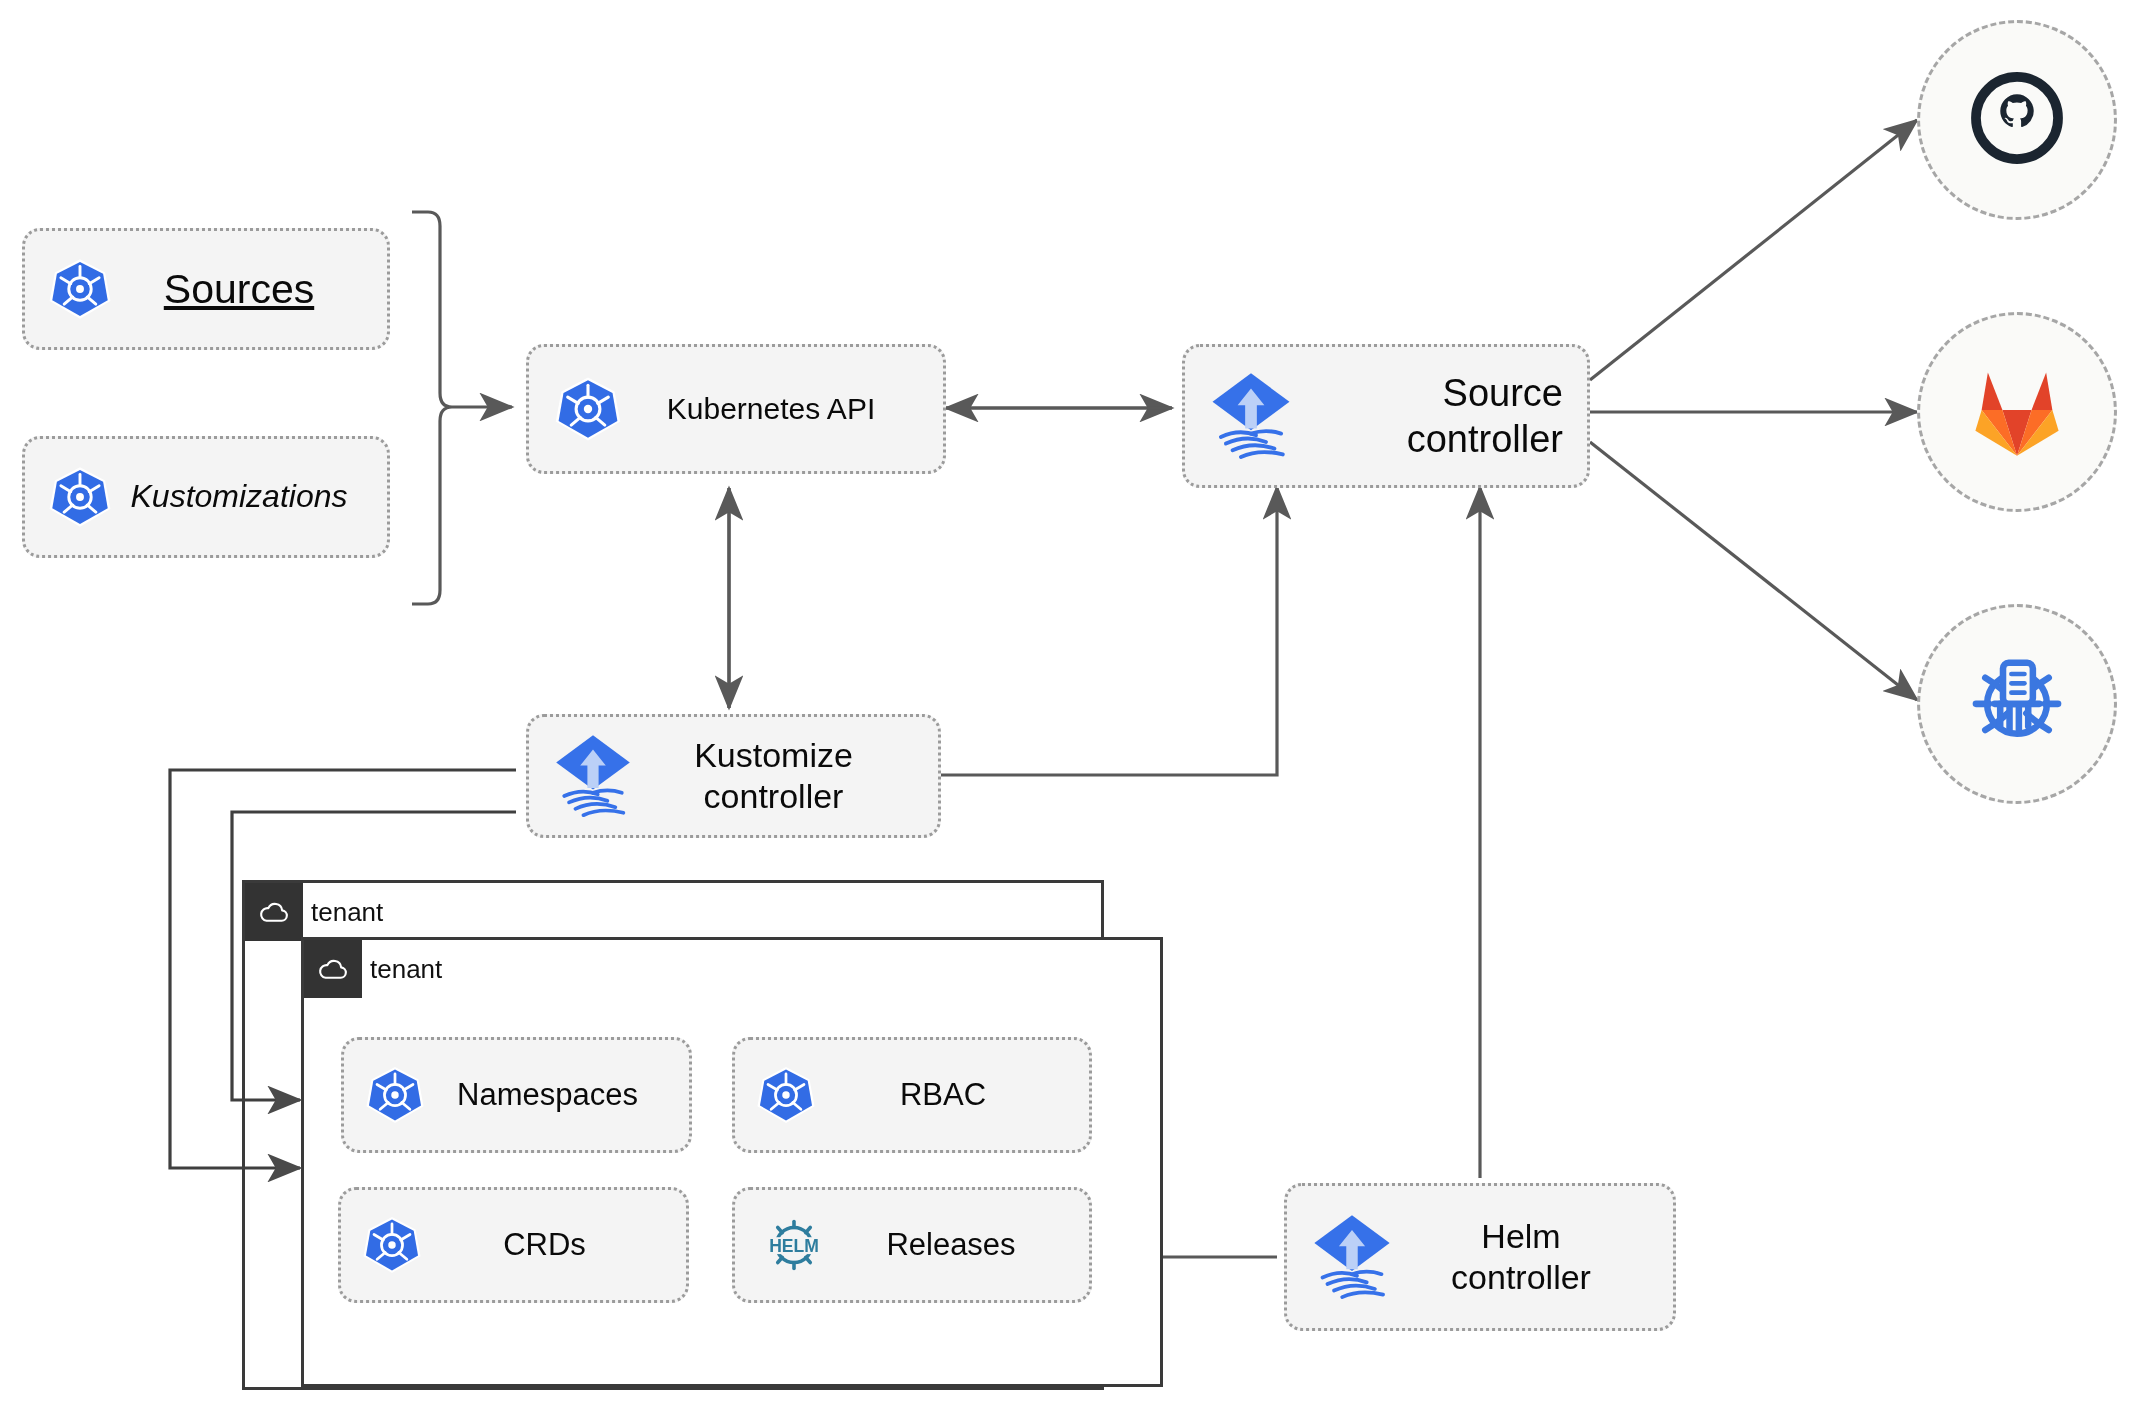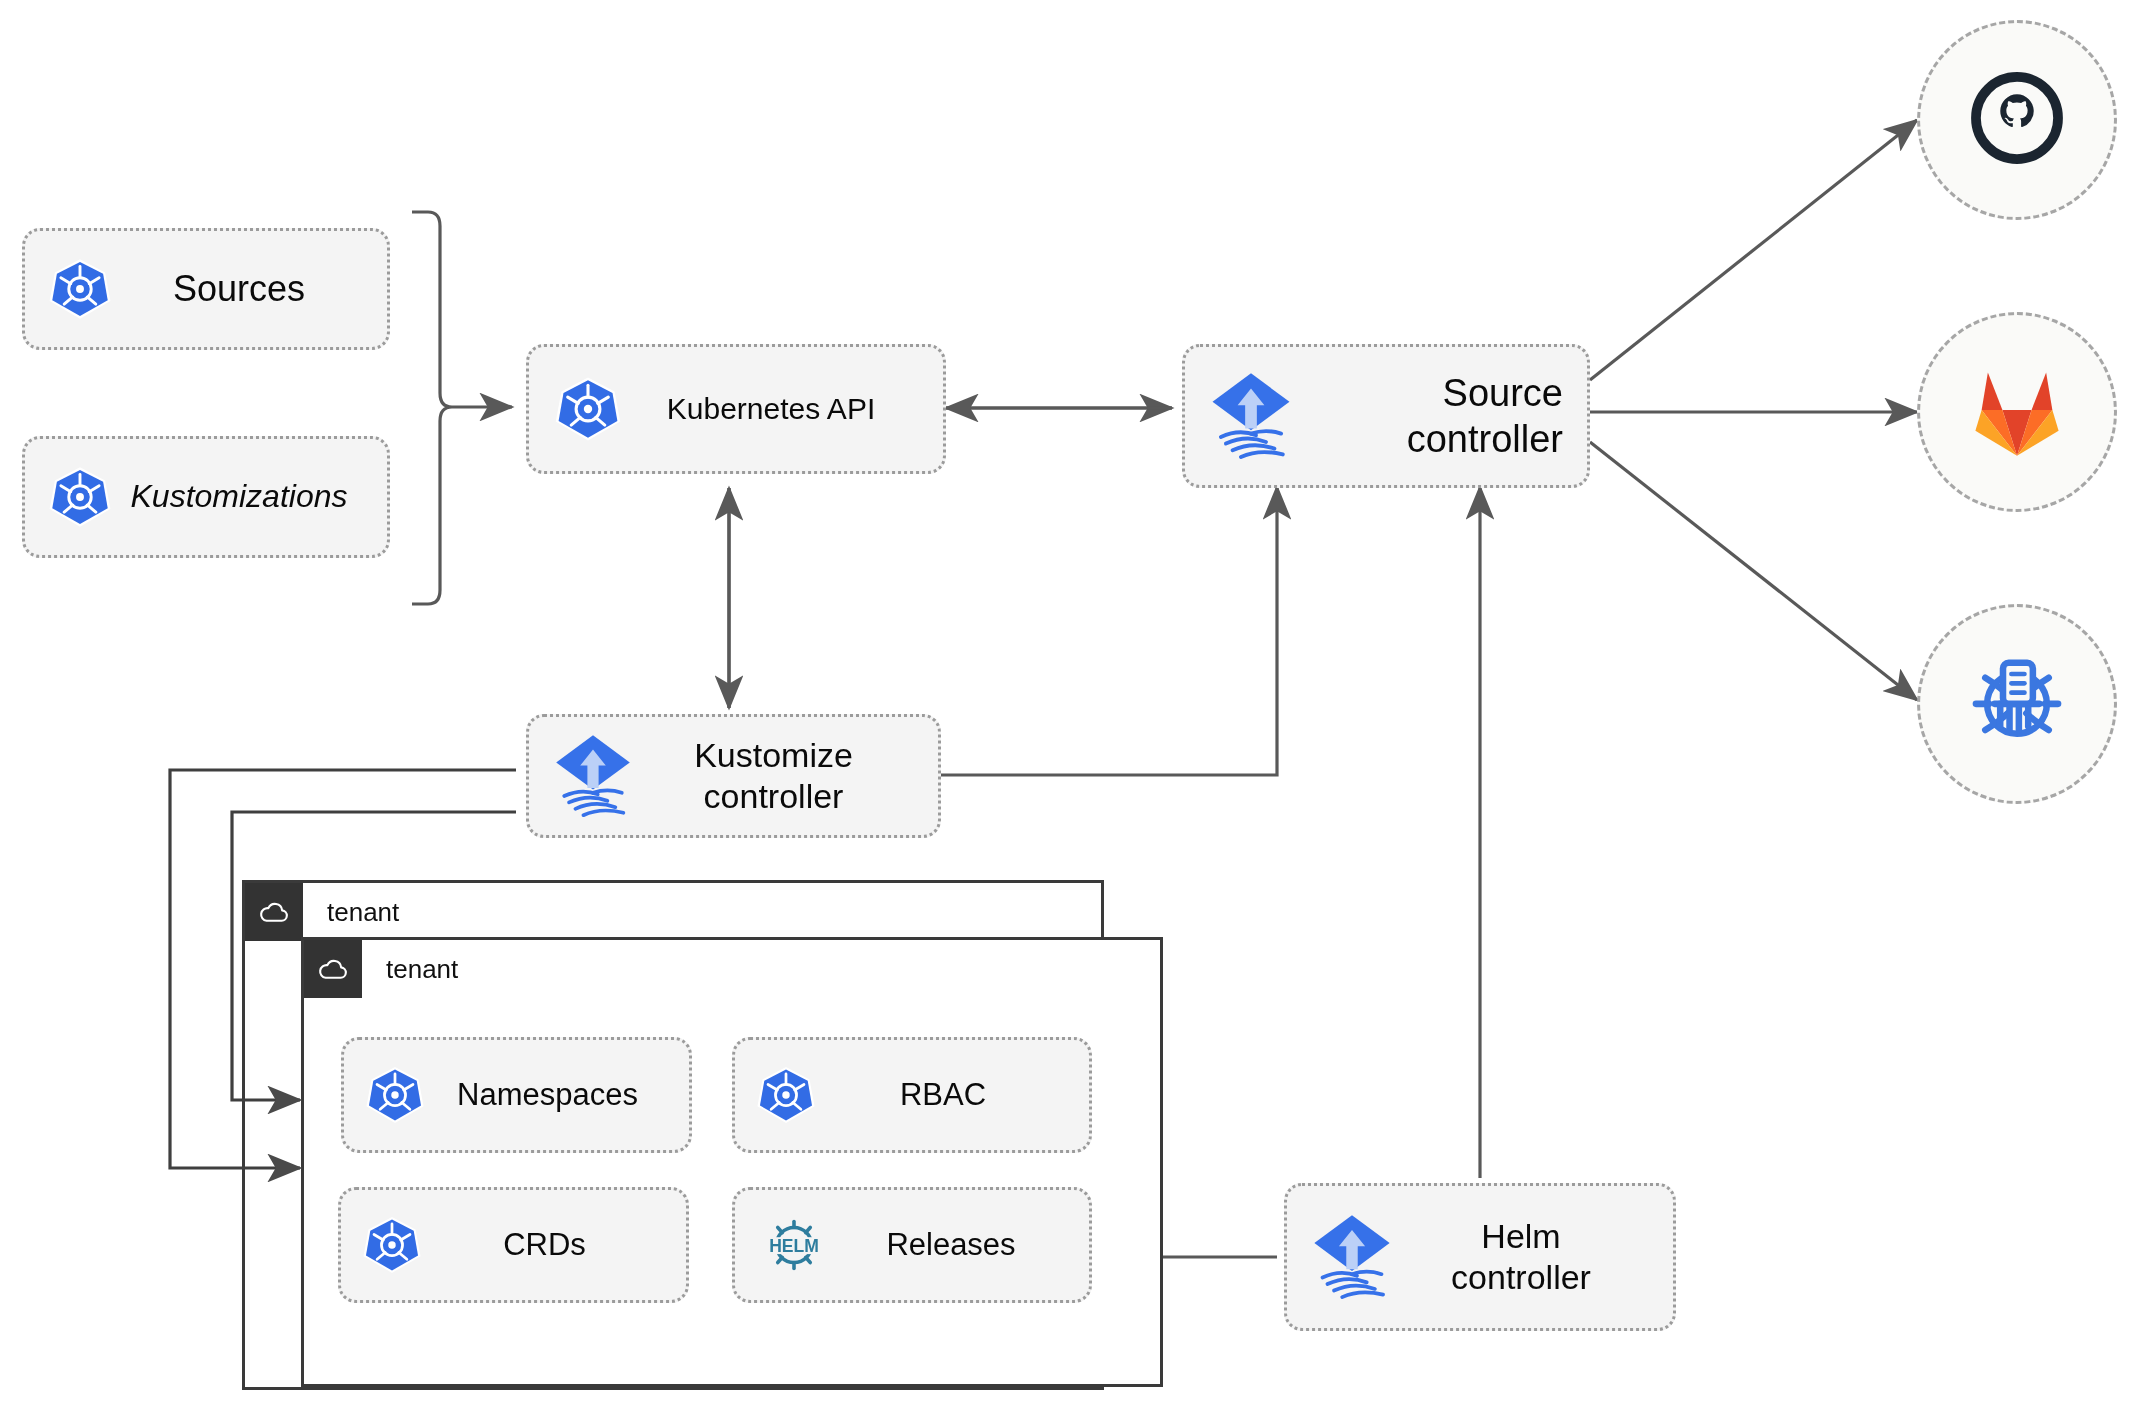--- a/index.html
+++ b/index.html
@@ -50,21 +50,21 @@
     height:58px;
     display:flex;align-items:center;
     box-sizing:border-box;
   }
   .tenant .tchip{
     width:58px;height:58px;background:#333333;
     display:flex;align-items:center;justify-content:center;
     flex:0 0 auto;
   }
   .tenant .tname{
-    font-size:26px;color:#111;margin-left:24px;white-space:nowrap;
+    font-size:26px;color:#111;margin-left:8px;white-space:nowrap;
   }
 
   
   #wires{position:absolute;left:0;top:0;width:2144px;height:1407px;z-index:2;pointer-events:none;}
   #wires-top{position:absolute;left:0;top:0;width:2144px;height:1407px;z-index:6;pointer-events:none;}
   .w{fill:none;stroke:#595959;stroke-width:3.2;}
   .wt{fill:none;stroke:#3f3f3f;stroke-width:3.2;}
 </style>
 </head>
 <body>
@@ -142,21 +142,21 @@
           <circle cx="50" cy="50" r="17"></circle>
           <line x1="50" y1="16" x2="50" y2="33"></line>
           <line x1="79" y1="33" x2="64" y2="42"></line>
           <line x1="74" y1="73" x2="61" y2="62"></line>
           <line x1="26" y1="73" x2="39" y2="62"></line>
           <line x1="21" y1="33" x2="36" y2="42"></line>
         </g>
         <circle cx="50" cy="50" r="6" fill="#ffffff"></circle>
       </svg>
     </span>
-    <span class="lbl" style="font-size:36px;">Sources</span>
+    <span class="lbl" style="font-size:41px;text-decoration:underline;">Sources</span>
   </div>
 
   <div class="node" style="left:22px;top:436px;width:368px;height:122px;padding:0 22px;font-style:italic;">
     <span class="ico">
       <svg width="66" height="66" viewBox="0 0 100 100" aria-hidden="true">
         <polygon points="50,5 88,25 96,68 50,95 4,68 12,25" fill="#ffffff"></polygon>
         <polygon points="50,9 85,27 92,67 50,91 8,67 15,27" fill="#326CE5"></polygon>
         <g fill="none" stroke="#ffffff" stroke-width="4.4" stroke-linecap="round">
           <circle cx="50" cy="50" r="17"></circle>
           <line x1="50" y1="16" x2="50" y2="33"></line>

